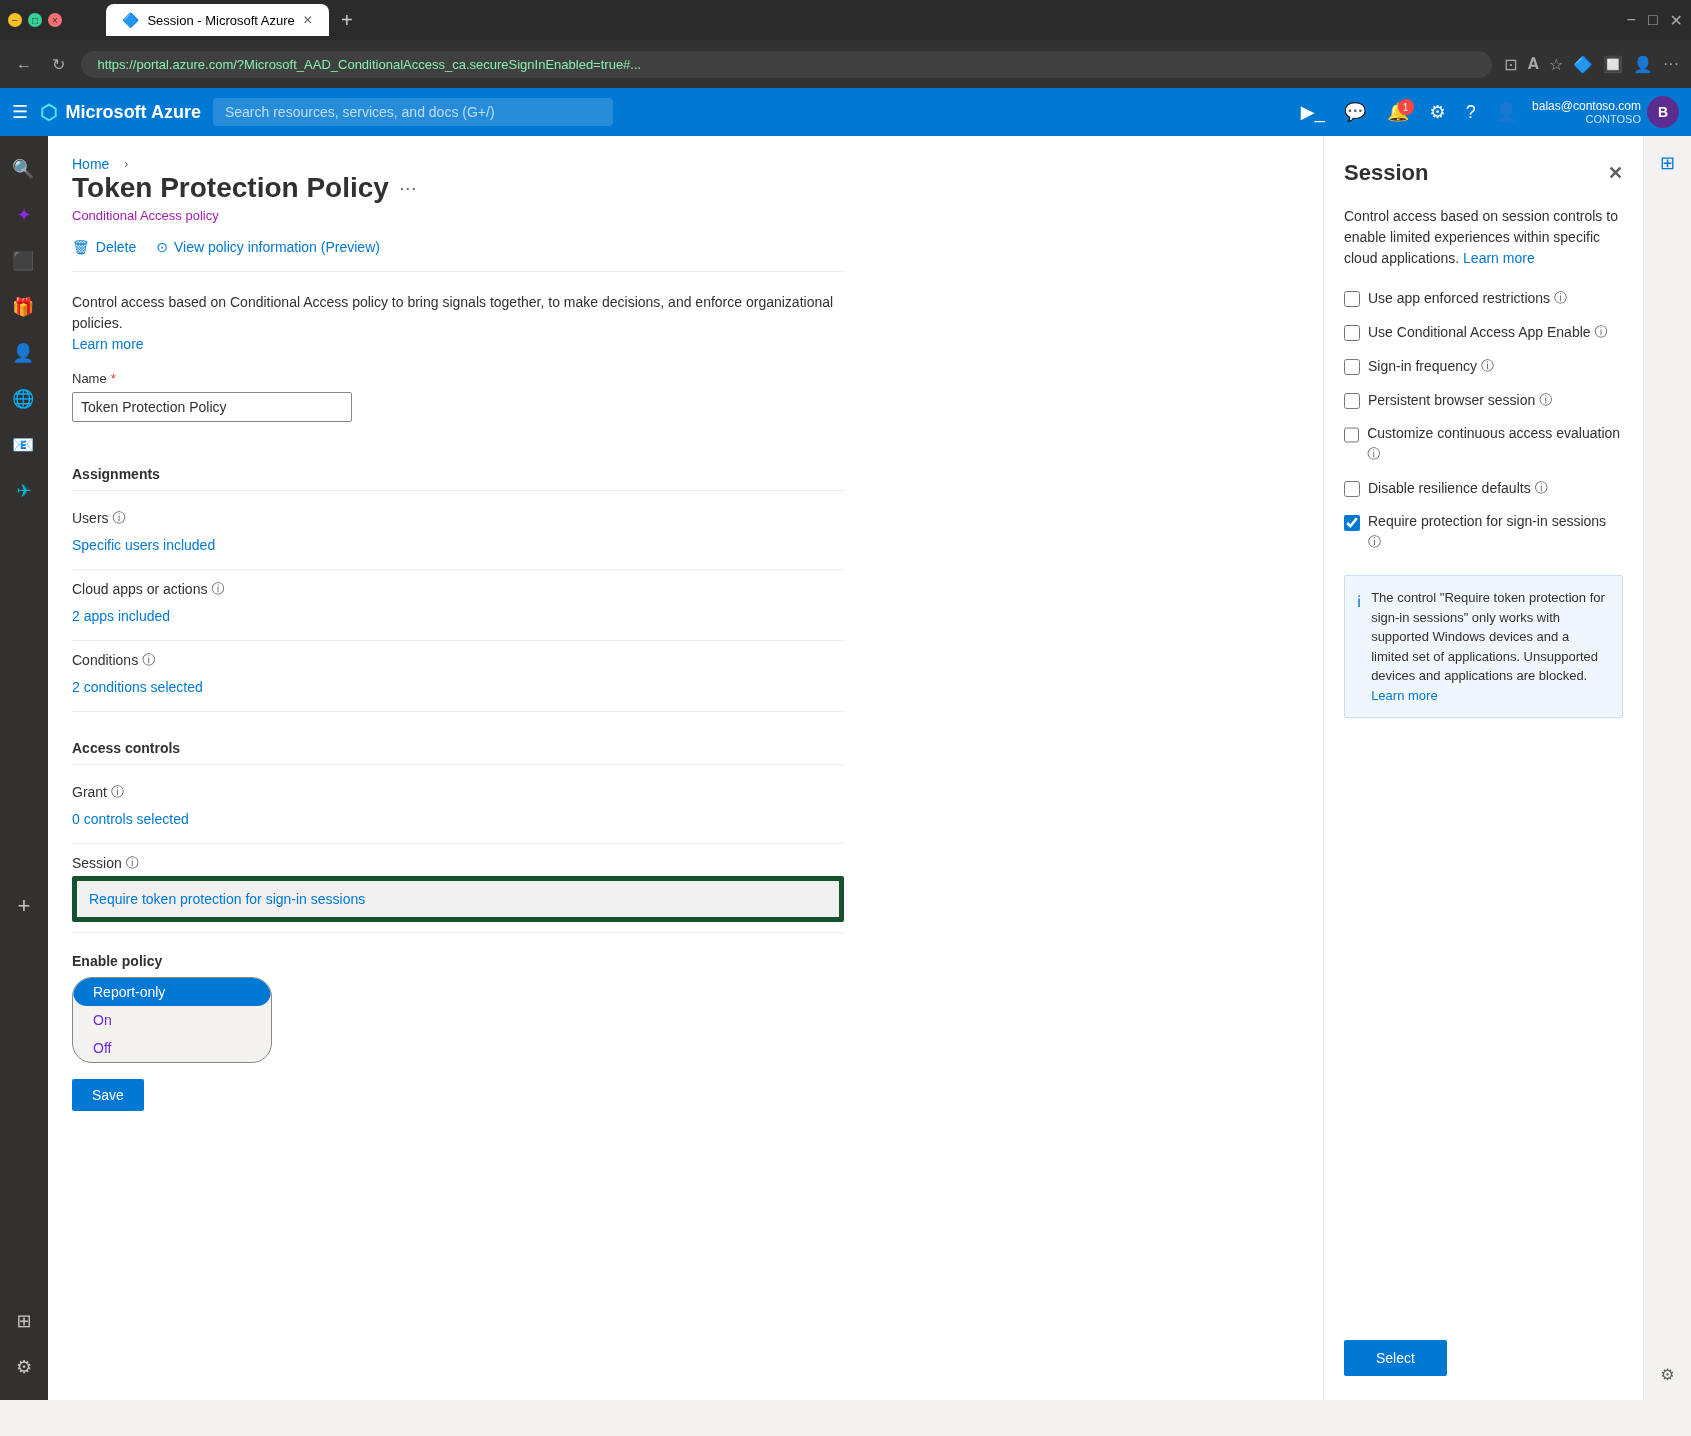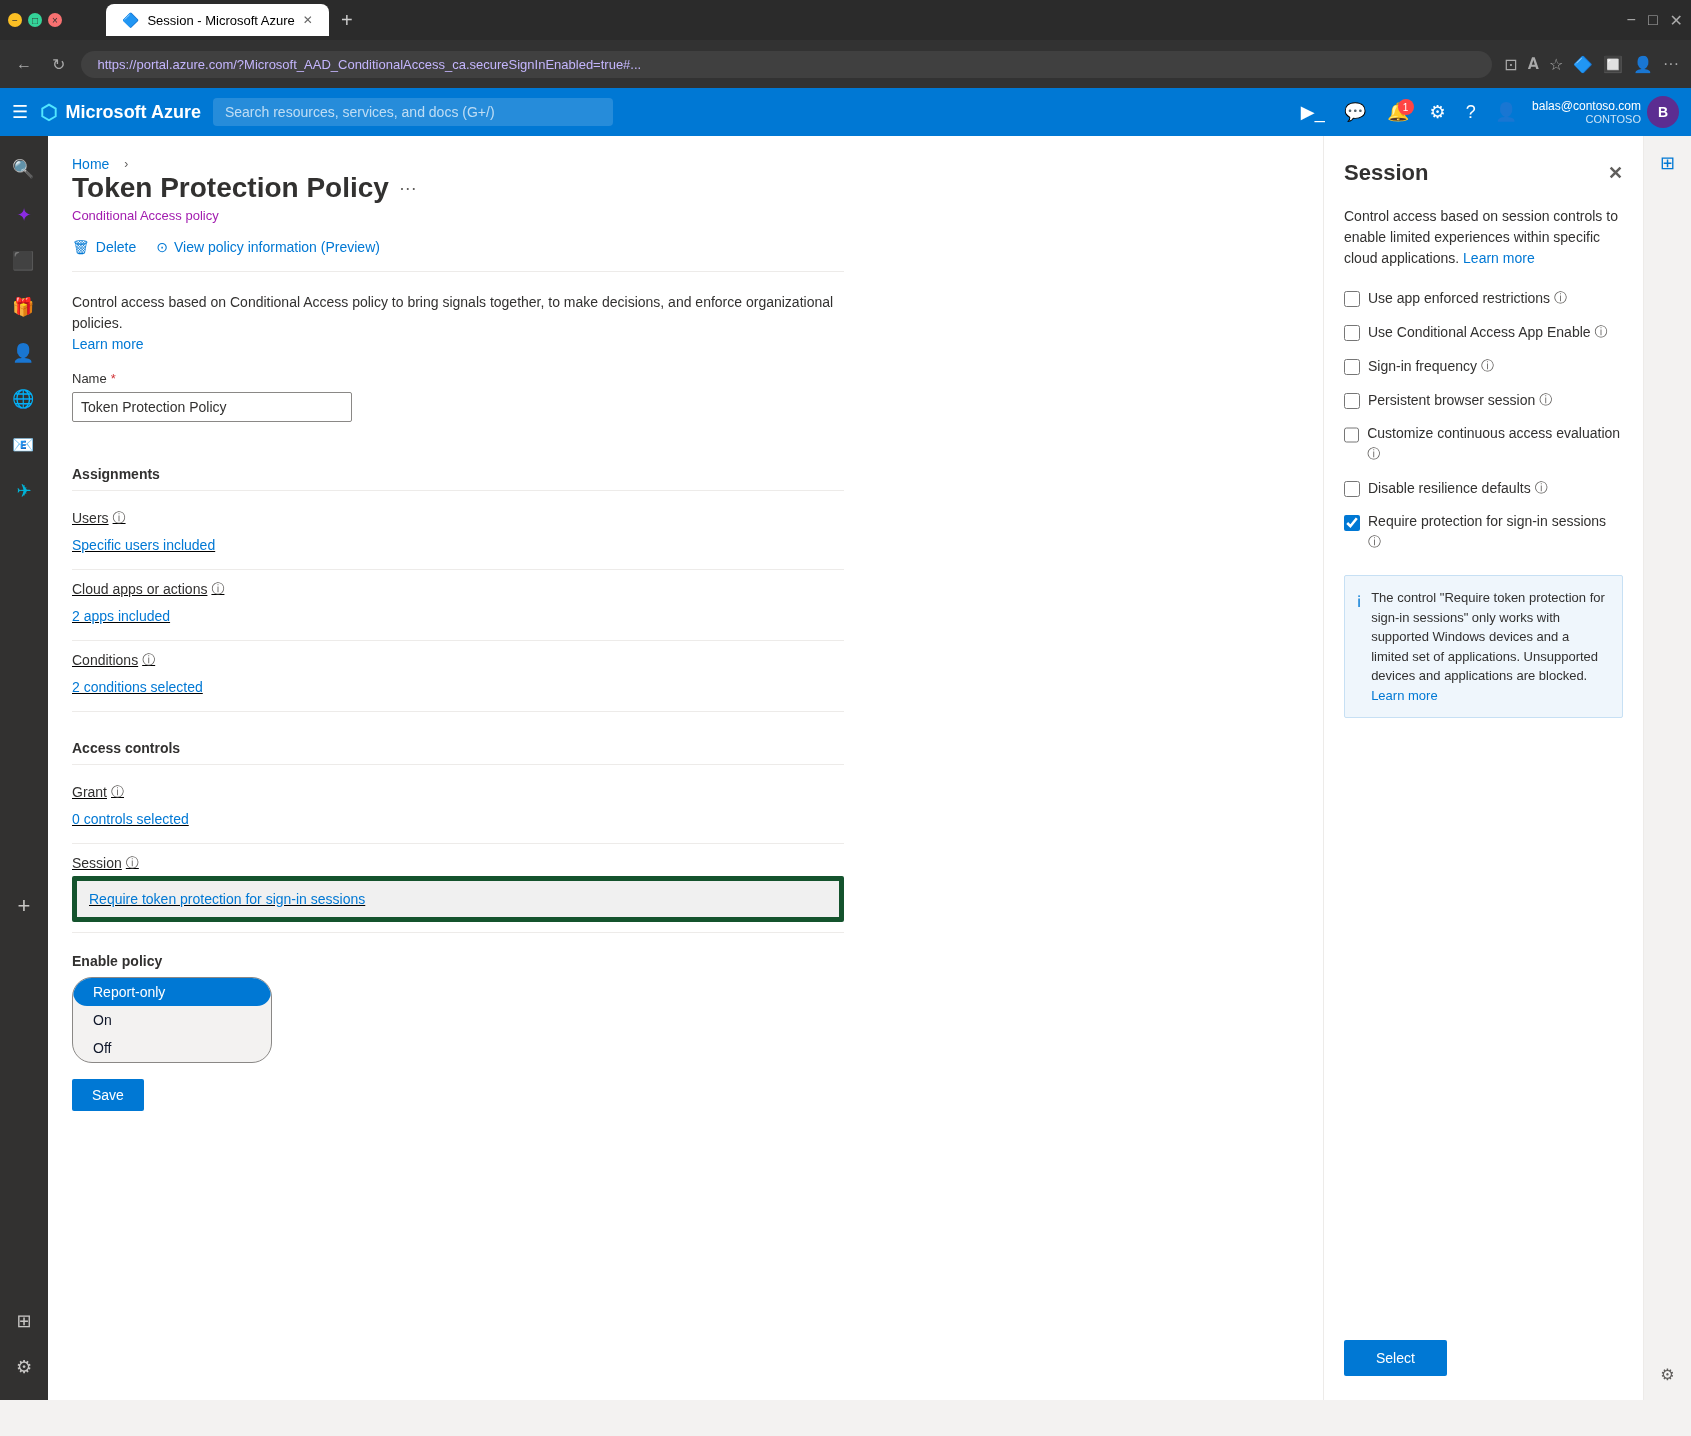--- a/index.html
+++ b/index.html
@@ -12,21 +12,21 @@
     .win-btn { width: 14px; height: 14px; border-radius: 50%; display: flex; align-items: center; justify-content: center; font-size: 10px; color: #333; cursor: pointer; }
     .win-btn.minimize { background: #fbbf24; }
     .win-btn.maximize { background: #34d399; }
     .win-btn.close { background: #f87171; }
     .tab-close { color: #666; font-size: 12px; cursor: pointer; }
     .new-tab-btn { color: #ccc; font-size: 20px; cursor: pointer; padding: 0 6px; }
 
     
     .browser-addressbar { background: #323232; display: flex; align-items: center; padding: 6px 12px; gap: 12px; height: 48px; }
     .nav-btn { color: #aaa; font-size: 16px; cursor: pointer; padding: 4px; }
-    .address-input { flex: 1; background: #404040; border: none; border-radius: 20px; padding: 6px 16px; color: #c4b5fd; font-size: 13px; outline: none; }
+    .address-input { flex: 1; background: #404040; border: none; border-radius: 20px; padding: 6px 16px; color: #86efac; font-size: 13px; outline: none; }
     .address-icons { display: flex; gap: 10px; align-items: center; color: #aaa; font-size: 16px; }
 
     
     .azure-topnav { background: #0078d4; display: flex; align-items: center; padding: 0 12px; height: 48px; color: white; gap: 12px; }
     .azure-logo { font-size: 18px; font-weight: 600; display: flex; align-items: center; gap: 8px; }
     .azure-search { flex: 1; max-width: 400px; background: rgba(255,255,255,0.15); border: none; border-radius: 4px; padding: 6px 12px; color: white; font-size: 14px; outline: none; }
     .azure-search::placeholder { color: rgba(255,255,255,0.7); }
     .azure-nav-icons { margin-left: auto; display: flex; align-items: center; gap: 8px; }
     .azure-nav-icon { color: white; font-size: 18px; cursor: pointer; padding: 4px 6px; position: relative; }
     .azure-user { display: flex; align-items: center; gap: 6px; color: white; font-size: 12px; cursor: pointer; }
@@ -60,31 +60,31 @@
     .learn-more-link { color: #0078d4; cursor: pointer; text-decoration: none; }
 
     
     .form-section { margin-bottom: 0; }
     .section-label { font-size: 14px; font-weight: 600; color: #323130; padding: 12px 0 8px 0; border-bottom: 1px solid #edebe9; margin-bottom: 8px; }
     .field-group { margin-bottom: 32px; }
     .field-label { font-size: 13px; color: #323130; margin-bottom: 6px; display: flex; align-items: center; gap: 4px; }
     .field-label .required { color: #d13438; }
     .field-input { width: 280px; border: 1px solid #8a8886; border-radius: 2px; padding: 6px 8px; font-size: 14px; color: #323130; outline: none; }
     .field-link { color: #0078d4; cursor: pointer; font-size: 14px; padding: 6px 0; display: block; }
-    .section-row { padding: 10px 0; border-bottom: 1px solid #edebe9; text-decoration: underline; }
+    .section-row { padding: 10px 0; border-bottom: 1px solid #edebe9; }
     .section-row-label { font-size: 14px; color: #323130; display: flex; align-items: center; gap: 4px; margin-bottom: 4px; }
     .info-icon { color: #605e5c; font-size: 13px; cursor: help; }
 
     
     .session-highlight { background: #f0f0f0; border: 5px solid #14532d; border-radius: 2px; padding: 10px 12px; }
 
     
     .enable-policy { margin-top: 20px; }
     .toggle-group { display: flex; gap: 0; margin-top: 8px; background: #f3f2f1; border-radius: 20px; overflow: hidden; width: 200px; border: 1px solid #8a8886; flex-direction: column; }
-    .toggle-option { padding: 6px 20px; font-size: 14px; cursor: pointer; color: #0f172a; }
+    .toggle-option { padding: 6px 20px; font-size: 14px; cursor: pointer; color: #6d28d9; }
     .toggle-option.active { background: #0078d4; color: white; border-radius: 20px; }
 
     .save-btn { margin-top: 16px; background: #0078d4; color: white; border: none; border-radius: 2px; padding: 8px 20px; font-size: 14px; cursor: pointer; }
 
     
     .session-panel { width: 320px; background: white; border-left: 1px solid #edebe9; display: flex; flex-direction: column; padding: 24px 20px; overflow-y: auto; position: relative; }
     .panel-title { font-size: 22px; font-weight: 600; color: #323130; margin-bottom: 4px; display: flex; justify-content: space-between; align-items: center; }
     .panel-close { cursor: pointer; color: #605e5c; font-size: 18px; }
     .panel-description { font-size: 14px; color: #323130; line-height: 1.5; margin-bottom: 20px; }
     .panel-description a { color: #0078d4; cursor: pointer; }

